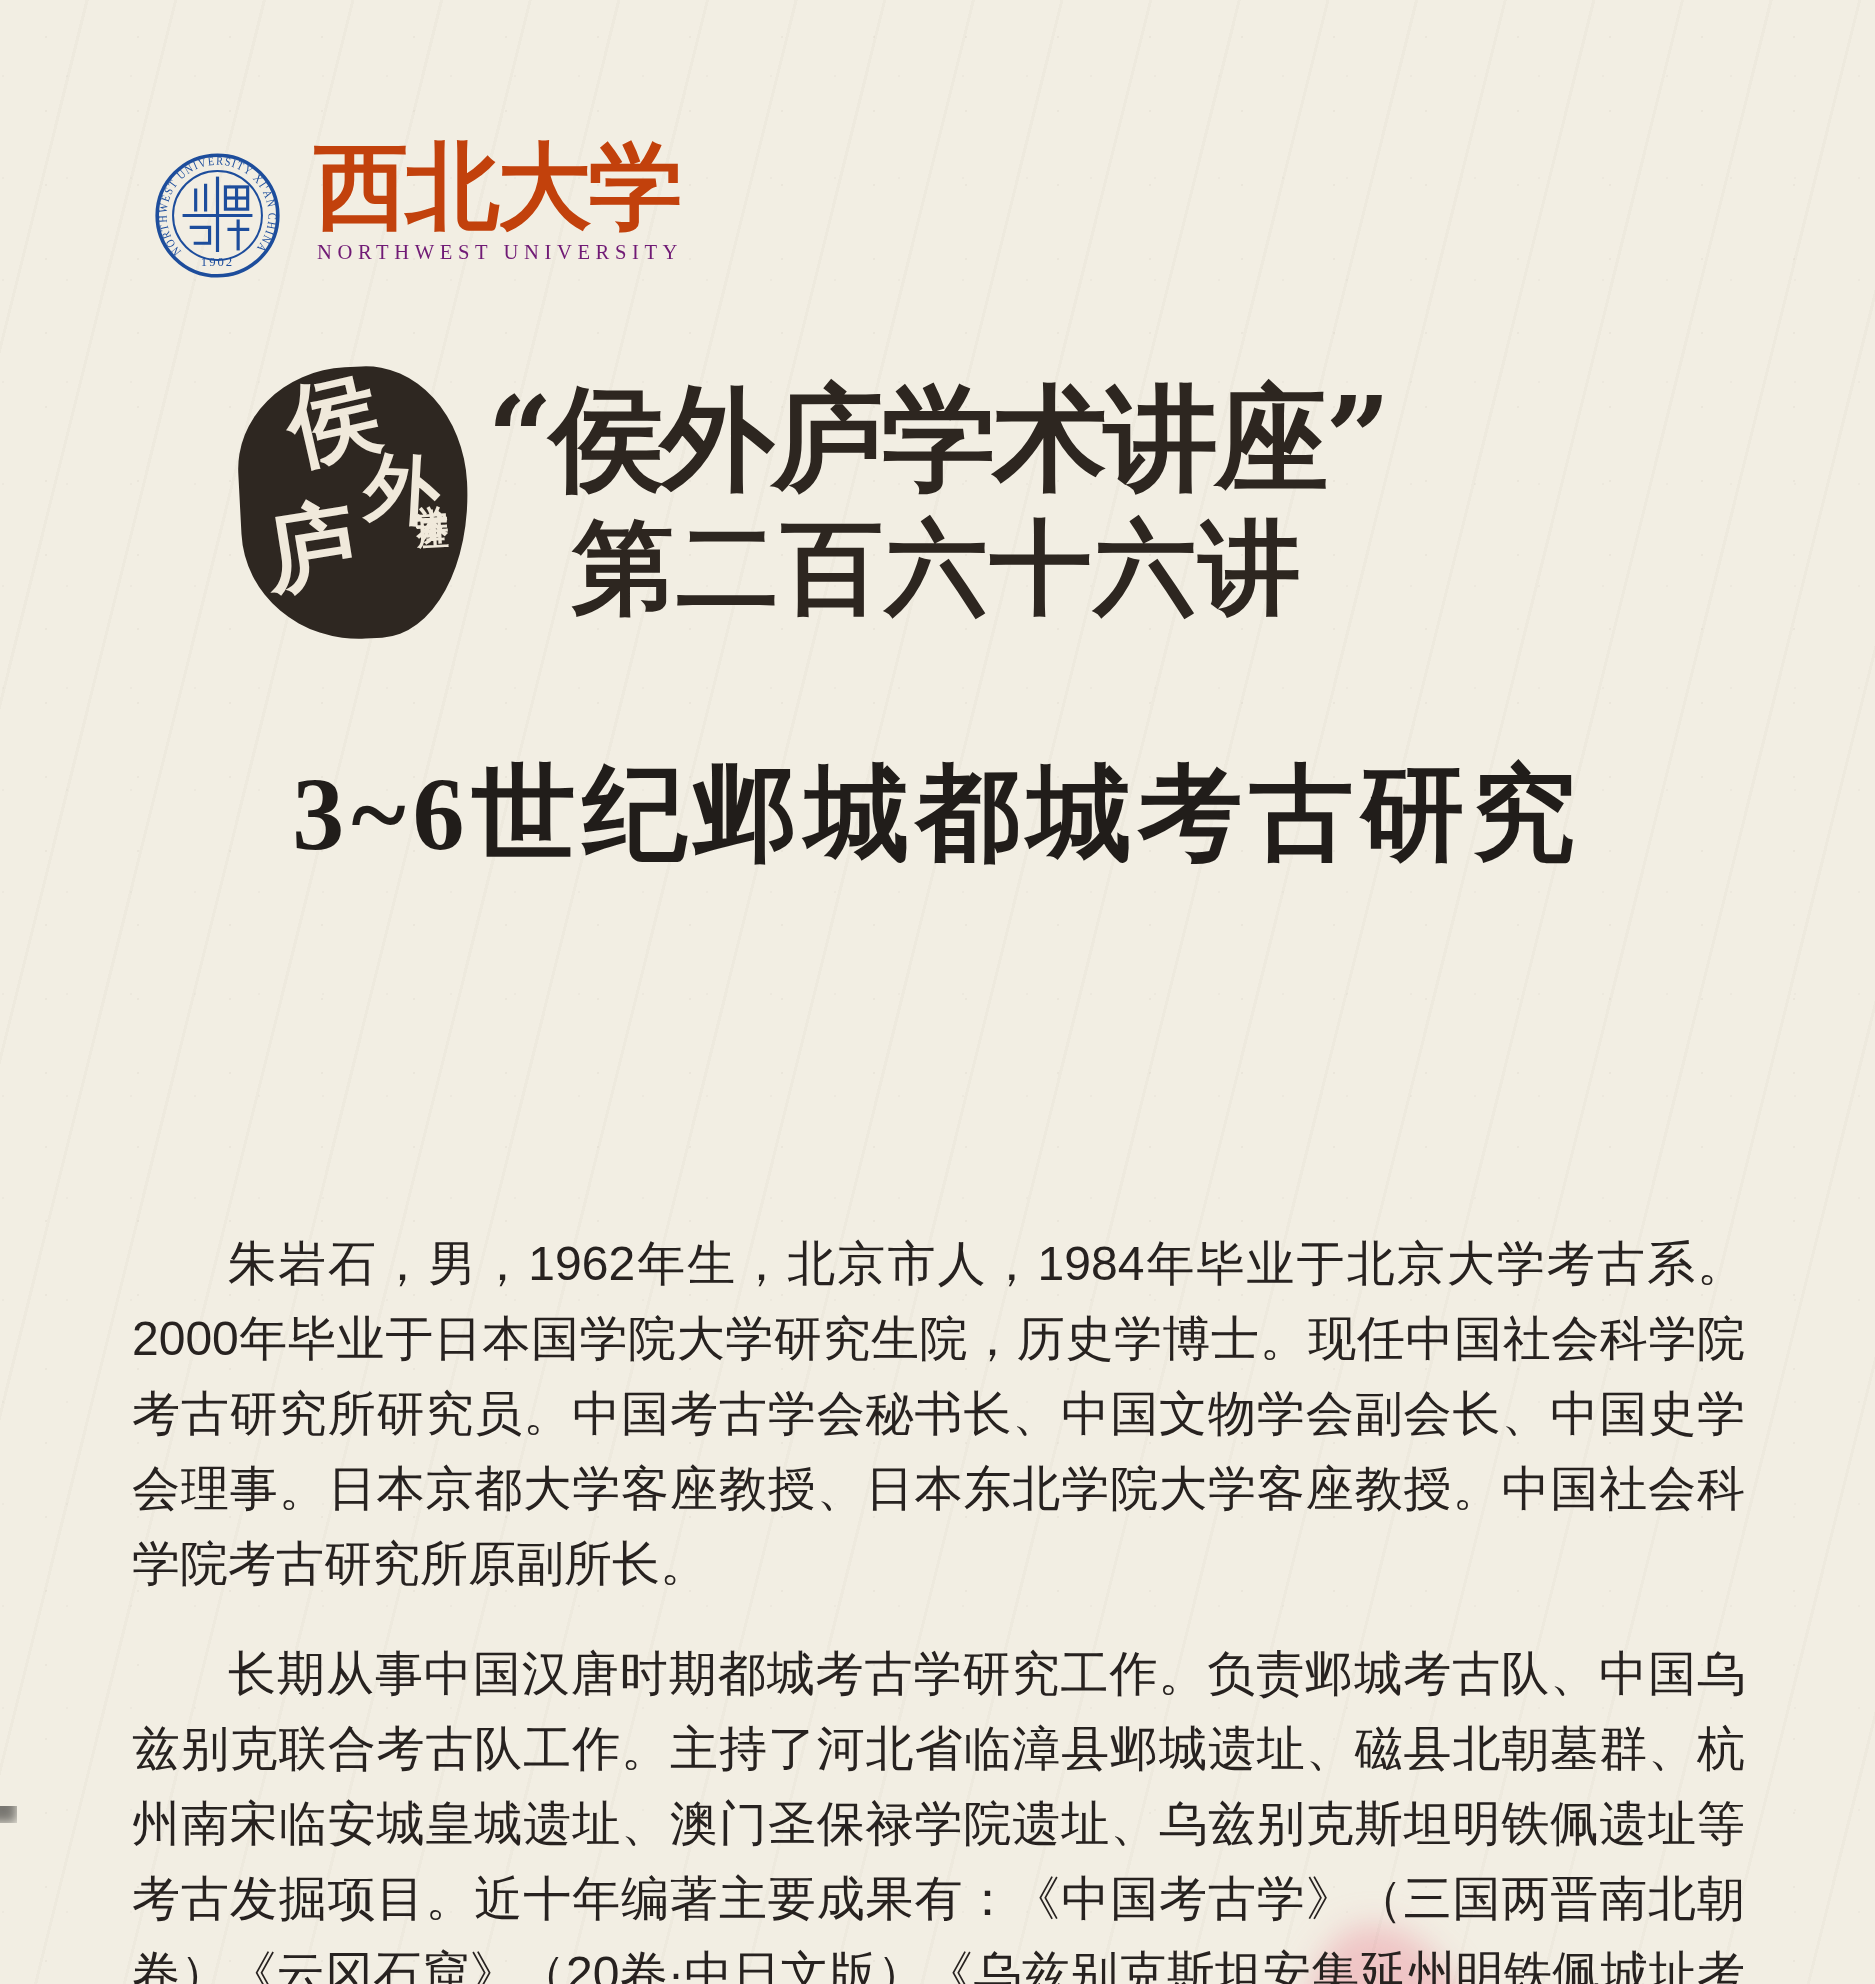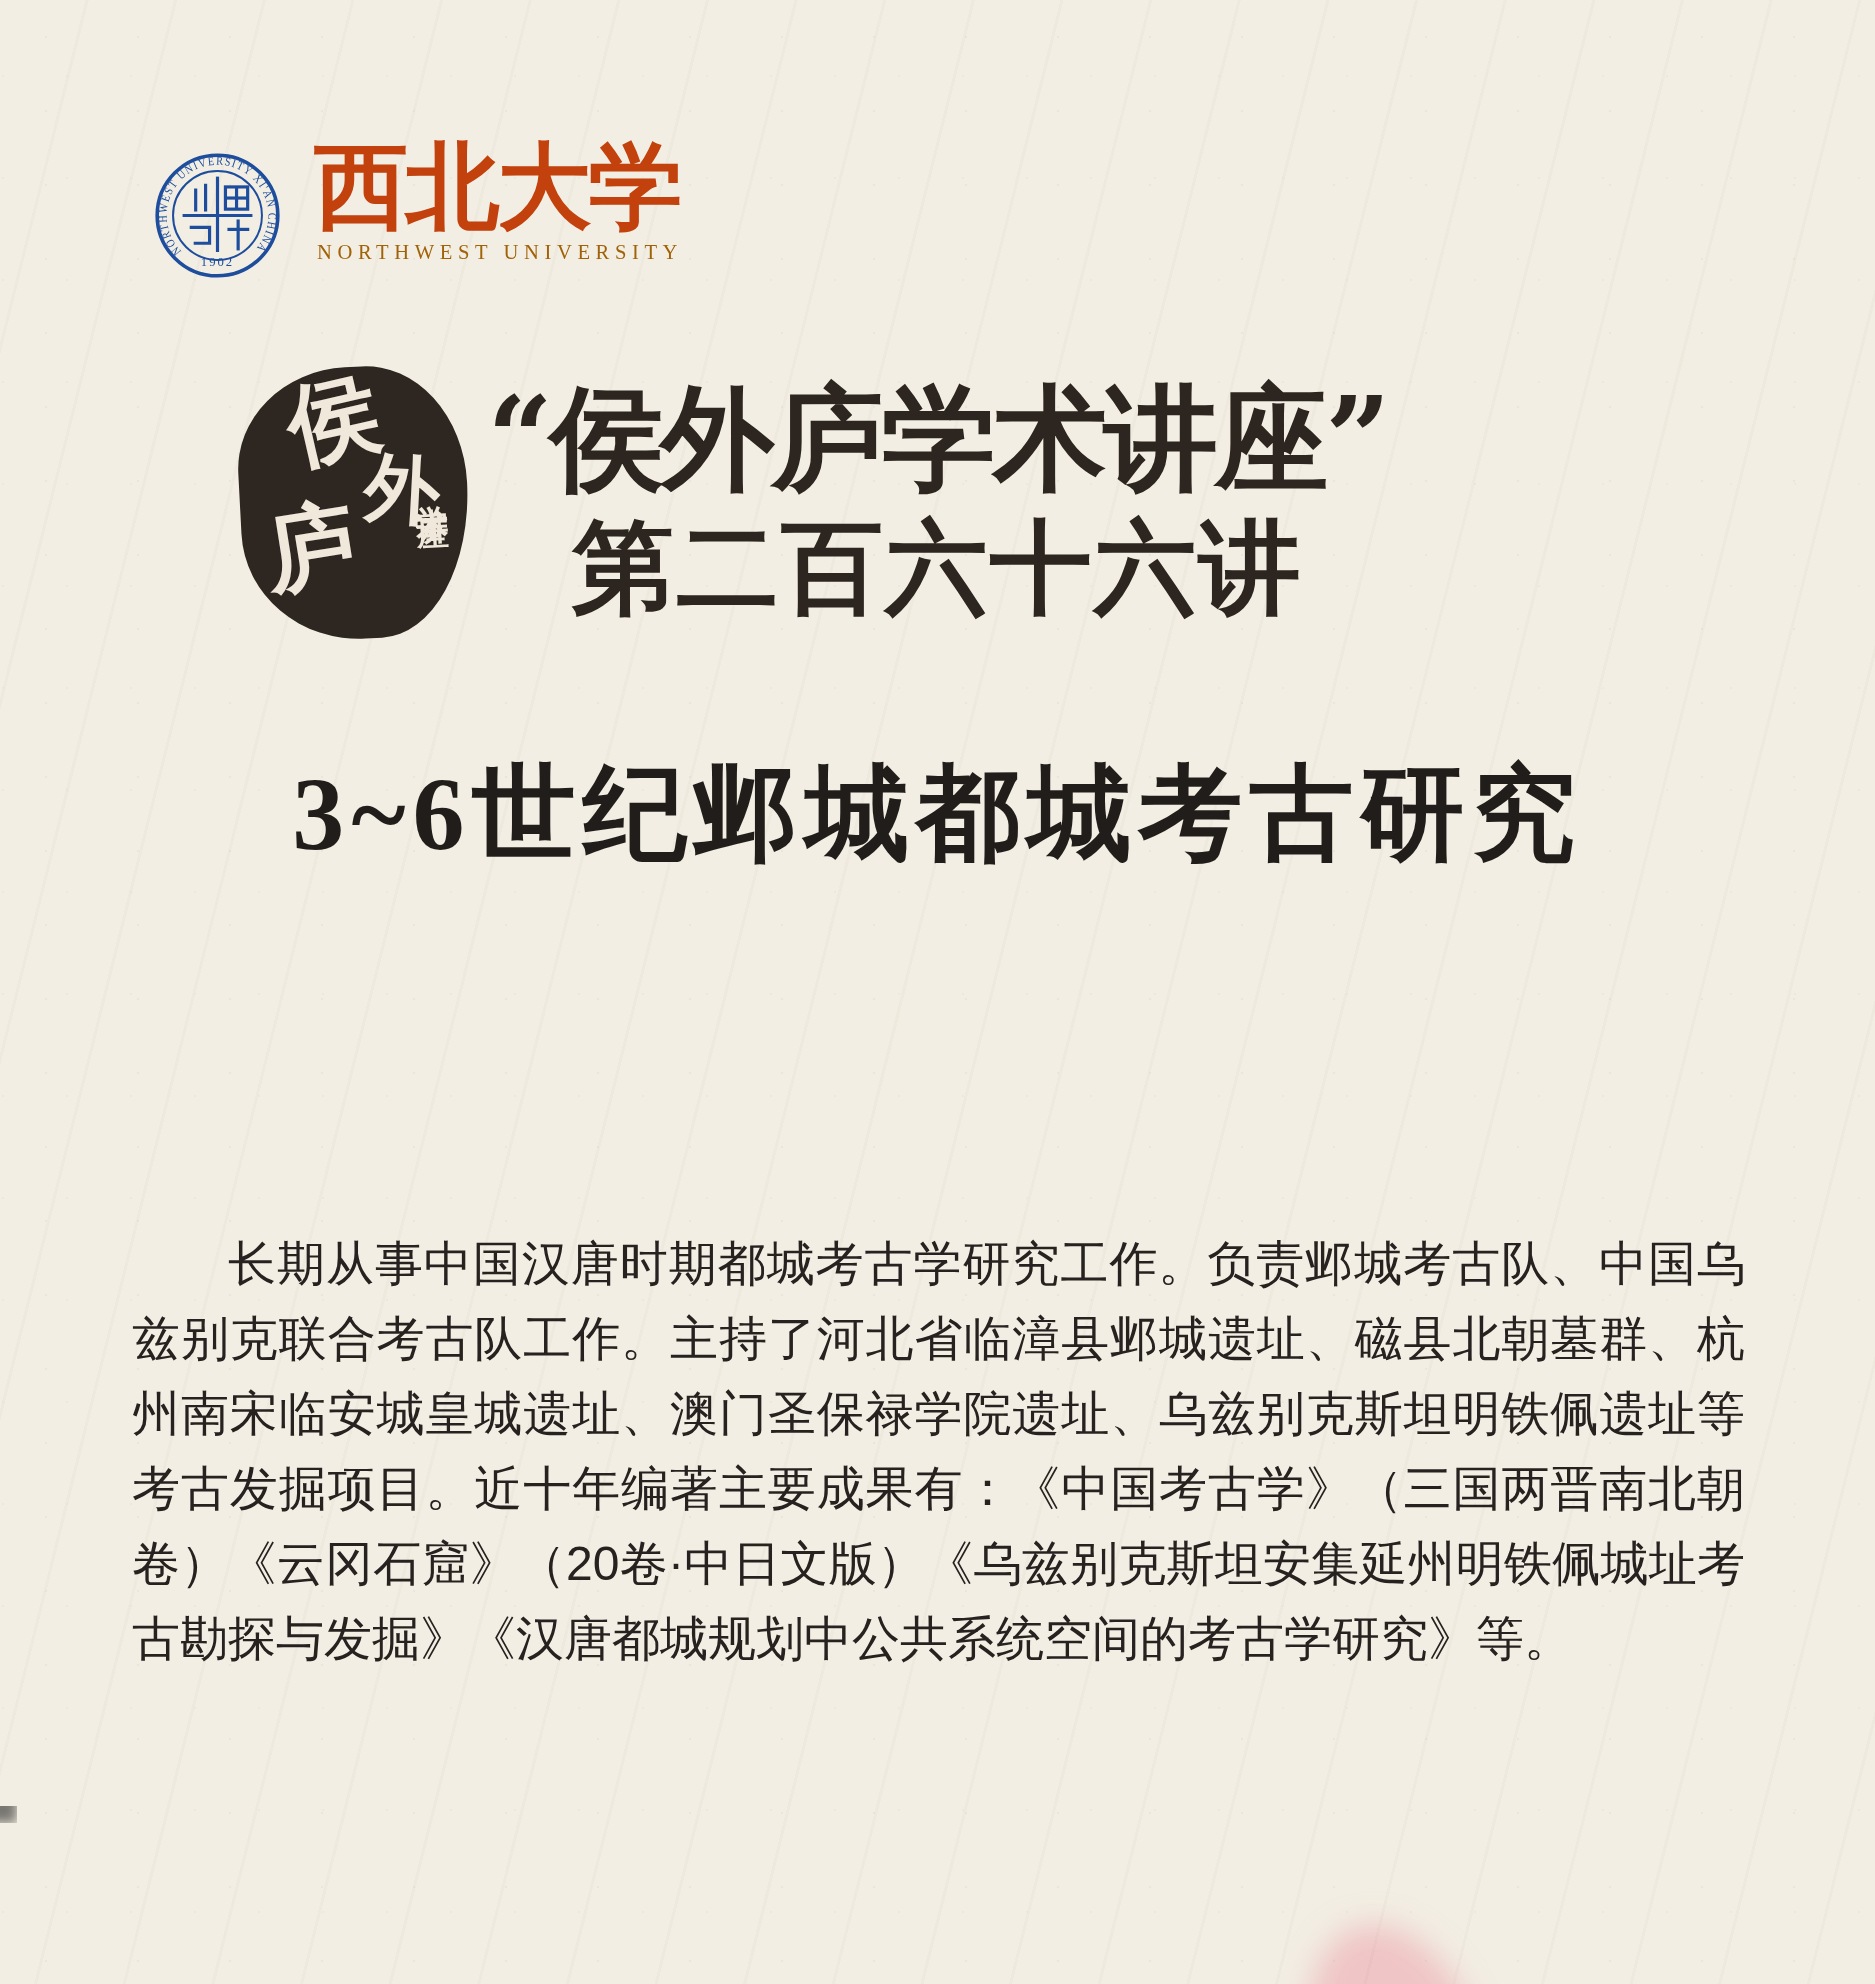--- a/index.html
+++ b/index.html
@@ -41,21 +41,21 @@
     font-family: "Liberation Serif", "DejaVu Serif", serif;
     font-weight: bold;
     font-size: 94px; line-height: 1;
     letter-spacing: -2.4px;
     color: #c2410c;
   }
   .logo-en {
     left: 317px; top: 241px;
     font-family: "Liberation Serif", "DejaVu Serif", serif;
     font-size: 20.6px; letter-spacing: 5.6px;
-    color: #a16207;
+    color: #701a75;
   }
 
   
   .stamp {
     left: 240px; top: 367px;
     width: 228px; height: 272px;
     background: #2e2721;
     border-radius: 53% 47% 44% 56% / 40% 48% 60% 44%;
     transform: rotate(-3deg);
     z-index: 2;
@@ -198,17 +198,18 @@
 
   <div class="layer series">
     <div class="series-line1">“侯外庐学术讲座”</div>
     <div class="series-line2">第二百六十六讲</div>
   </div>
 
   <div class="layer main-title">3~6世纪邺城都城考古研究</div>
 
 
   <div class="layer bio">
+    <p>朱岩石，男，1962年生，北京市人，1984年毕业于北京大学考古系。2000年毕业于日本国学院大学研究生院，历史学博士。现任中国社会科学院考古研究所研究员。中国考古学会秘书长、中国文物学会副会长、中国史学会理事。日本京都大学客座教授、日本东北学院大学客座教授。中国社会科学院考古研究所原副所长。</p>
     <p>长期从事中国汉唐时期都城考古学研究工作。负责邺城考古队、中国乌兹别克联合考古队工作。主持了河北省临漳县邺城遗址、磁县北朝墓群、杭州南宋临安城皇城遗址、澳门圣保禄学院遗址、乌兹别克斯坦明铁佩遗址等考古发掘项目。近十年编著主要成果有：《中国考古学》（三国两晋南北朝卷）《云冈石窟》（20卷·中日文版）《乌兹别克斯坦安集延州明铁佩城址考古勘探与发掘》《汉唐都城规划中公共系统空间的考古学研究》等。</p>
   </div>
 
 </div>
 
 
 </body></html>

